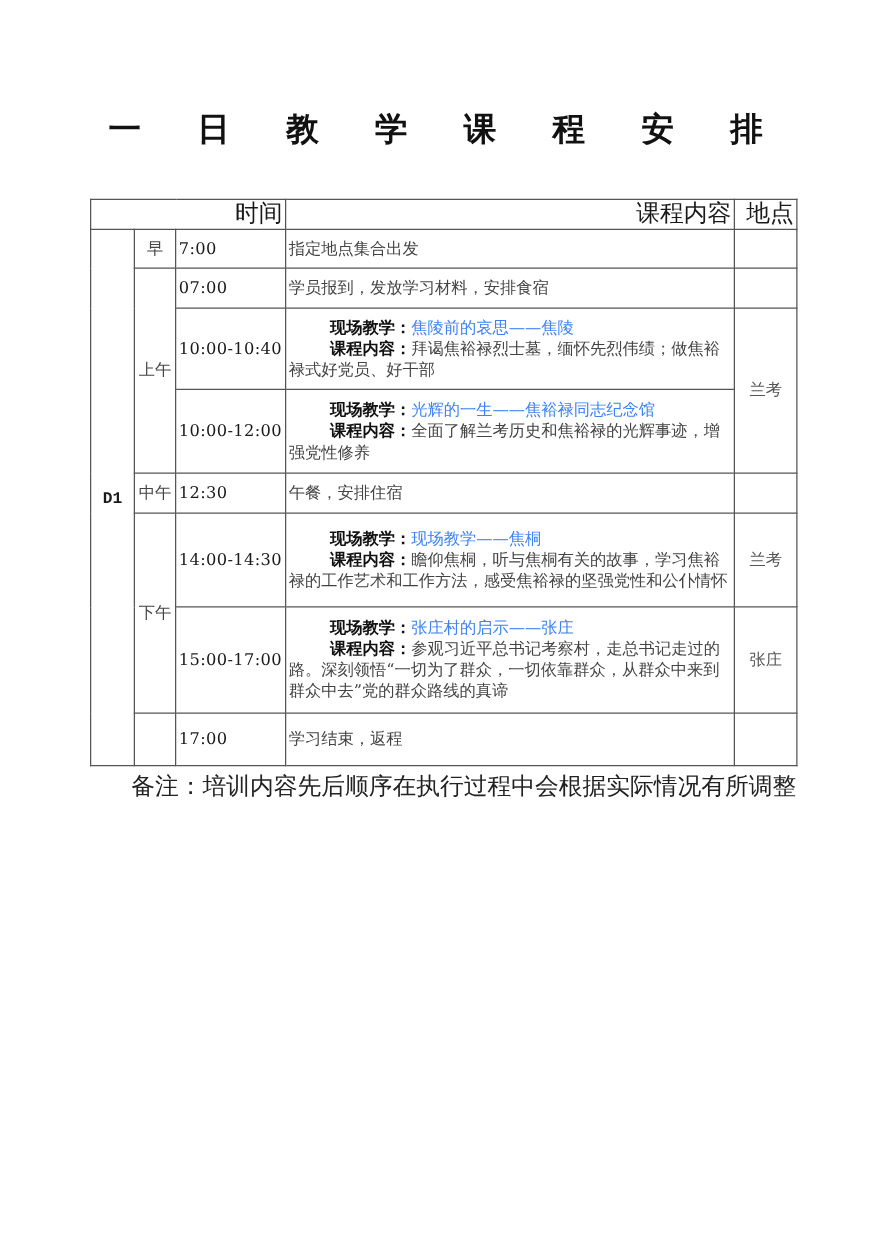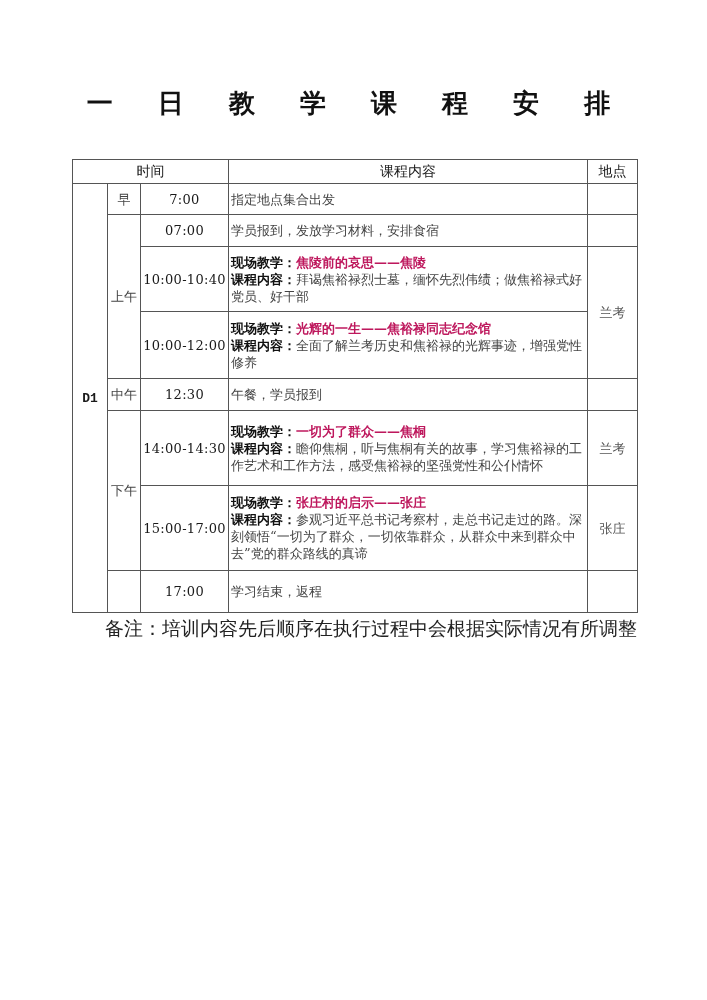--- a/index.html
+++ b/index.html
@@ -12,25 +12,25 @@
     font-family: "DejaVu Sans", "Liberation Sans", sans-serif;
     font-size: 26px; font-weight: bold; letter-spacing: 18px; color: #111;
   }
   table.sched {
     position: absolute; left: 72px; top: 159px; width: 565px;
     border-collapse: collapse; table-layout: fixed; font-size: 13px;
   }
   table.sched td, table.sched th {
     border: 1px solid #555; padding: 0 2px; vertical-align: middle; line-height: 17px;
   }
-  th { font-weight: normal; text-align: center; height: 23px; font-size: 14px; }
-  .time { text-align: center; font-size: 13px; white-space: nowrap; letter-spacing: 0.3px; }
+  th { font-weight: normal; text-align: right; height: 23px; font-size: 19px; }
+  .time { font-size: 13px; white-space: nowrap; letter-spacing: 0.3px; }
   .content { color: #444; font-size: 13px; }
-  .content .label { font-weight: bold; color: #111; }
-  .content .topic { font-weight: bold; color: #be185d; }
+  .content .label { font-weight: bold; color: #111; margin-left: 33px; }
+  .content .topic { font-weight: normal; color: #3b82f6; }
   .loc { text-align: center; color: #555; margin-top: 24px; }
   .day { text-align: center; font-weight: bold; font-family: Liberation Mono, monospace; }
   .period { text-align: center; color: #444; }
   .note {
     position: absolute; left: 105px; top: 616px; font-size: 19px;
     font-family: "DejaVu Sans", "Liberation Sans", sans-serif; color: #222;
   }
 </style>
 </head>
 <body>
@@ -75,28 +75,28 @@
   <tr style="height:67px">
     <td class="time">10:00-12:00</td>
     <td class="content">
       <span class="label">现场教学：</span><span class="topic">光辉的一生——焦裕禄同志纪念馆</span><br>
       <span class="label">课程内容：</span><span>全面了解兰考历史和焦裕禄的光辉事迹，增强党性修养</span>
     </td>
   </tr>
   <tr style="height:32px">
     <td class="period">中午</td>
     <td class="time">12:30</td>
-    <td class="content">午餐，学员报到</td>
+    <td class="content">午餐，安排住宿</td>
     <td class="loc"></td>
   </tr>
   <tr style="height:75px">
     <td rowspan="2" class="period">下午</td>
     <td class="time">14:00-14:30</td>
     <td class="content">
-      <span class="label">现场教学：</span><span class="topic">一切为了群众——焦桐</span><br>
+      <span class="label">现场教学：</span><span class="topic">现场教学——焦桐</span><br>
       <span class="label">课程内容：</span><span>瞻仰焦桐，听与焦桐有关的故事，学习焦裕禄的工作艺术和工作方法，感受焦裕禄的坚强党性和公仆情怀</span>
     </td>
     <td class="loc">兰考</td>
   </tr>
   <tr style="height:85px">
     <td class="time">15:00-17:00</td>
     <td class="content">
       <span class="label">现场教学：</span><span class="topic">张庄村的启示——张庄</span><br>
       <span class="label">课程内容：</span><span>参观习近平总书记考察村，走总书记走过的路。深刻领悟“一切为了群众，一切依靠群众，从群众中来到群众中去”党的群众路线的真谛</span>
     </td>

